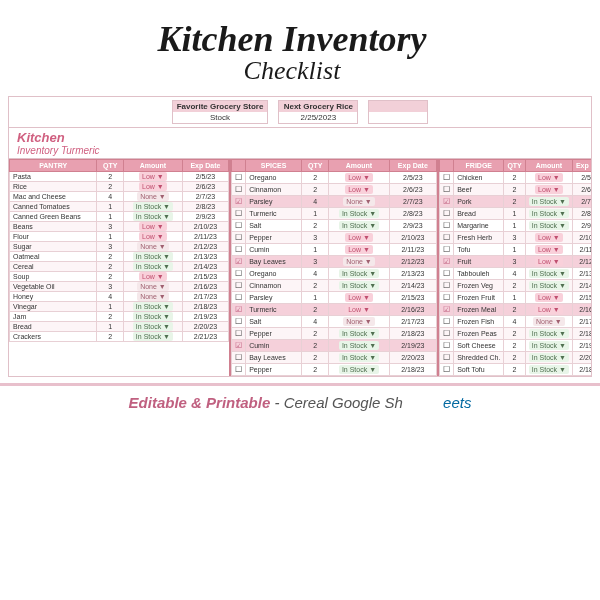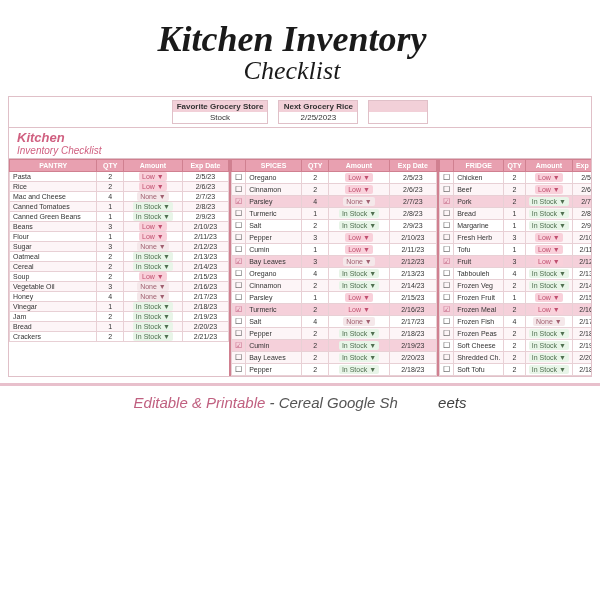--- a/index.html
+++ b/index.html
@@ -117,21 +117,21 @@
     </div>
     <div class="store-box" style="min-width:60px;">
       <div class="store-box-label">&nbsp;</div>
       <div class="store-box-value">&nbsp;</div>
     </div>
   </div>
 
   <div style="display:flex; align-items:flex-end; padding:2px 8px; background:#fff; border-bottom:1px solid #e0c0c8;">
     <div style="font-size:10px; color:#d06080; font-style:italic;">
       <span style="font-size:13px; font-weight:bold;">Kitchen</span><br>
-      <span>Inventory Checklist</span>
+      <span>Inventory Turmeric</span>
     </div>
   </div>
 
   <div class="tables-container">
 
     <div class="section-left">
       <table>
         <thead>
           <tr>
             <th>PANTRY</th>
@@ -583,17 +583,17 @@
     </tr>
           </tbody>
       </table>
     </div>
 
   </div>
 </div>
 
 <div class="footer-section" style="border-top:3px solid #e8c0cc; margin-top:6px; padding:8px 20px; text-align:center;">
   <span style="font-size:15px; color:#555; font-style:italic;">
-    <span style="color:#c06080; font-weight:normal;text-align:right;">Editable &amp; Printable</span>
+    <span style="color:#c06080; font-weight:bold;text-align:right;">Editable &amp; Printable</span>
     <span> - Cereal Google Sh</span>
-    <span style="color:#404040;margin-left:36px;">eets</span>
+    <span style="color:#0369a1;margin-left:36px;">eets</span>
   </span>
 </div>
 
 </body></html>

